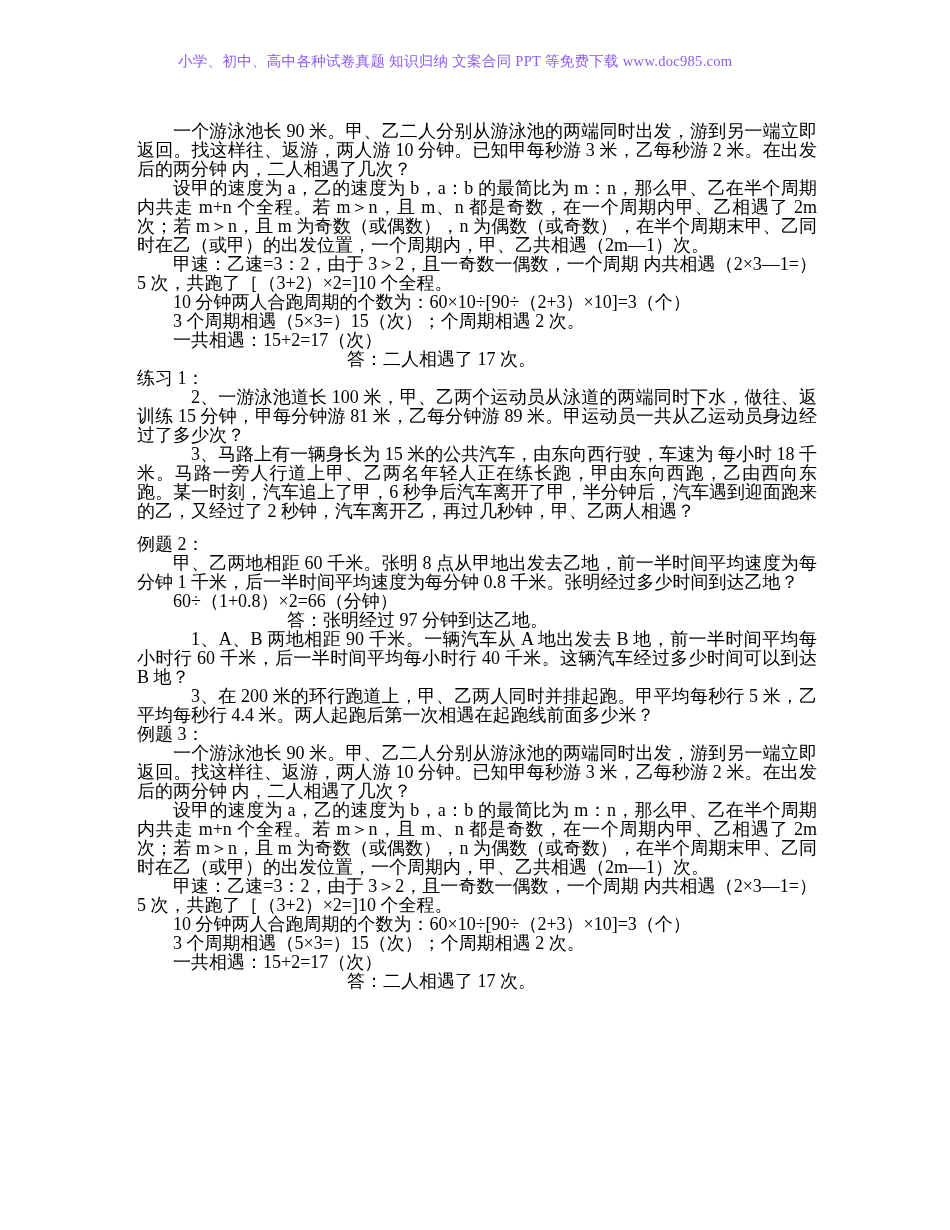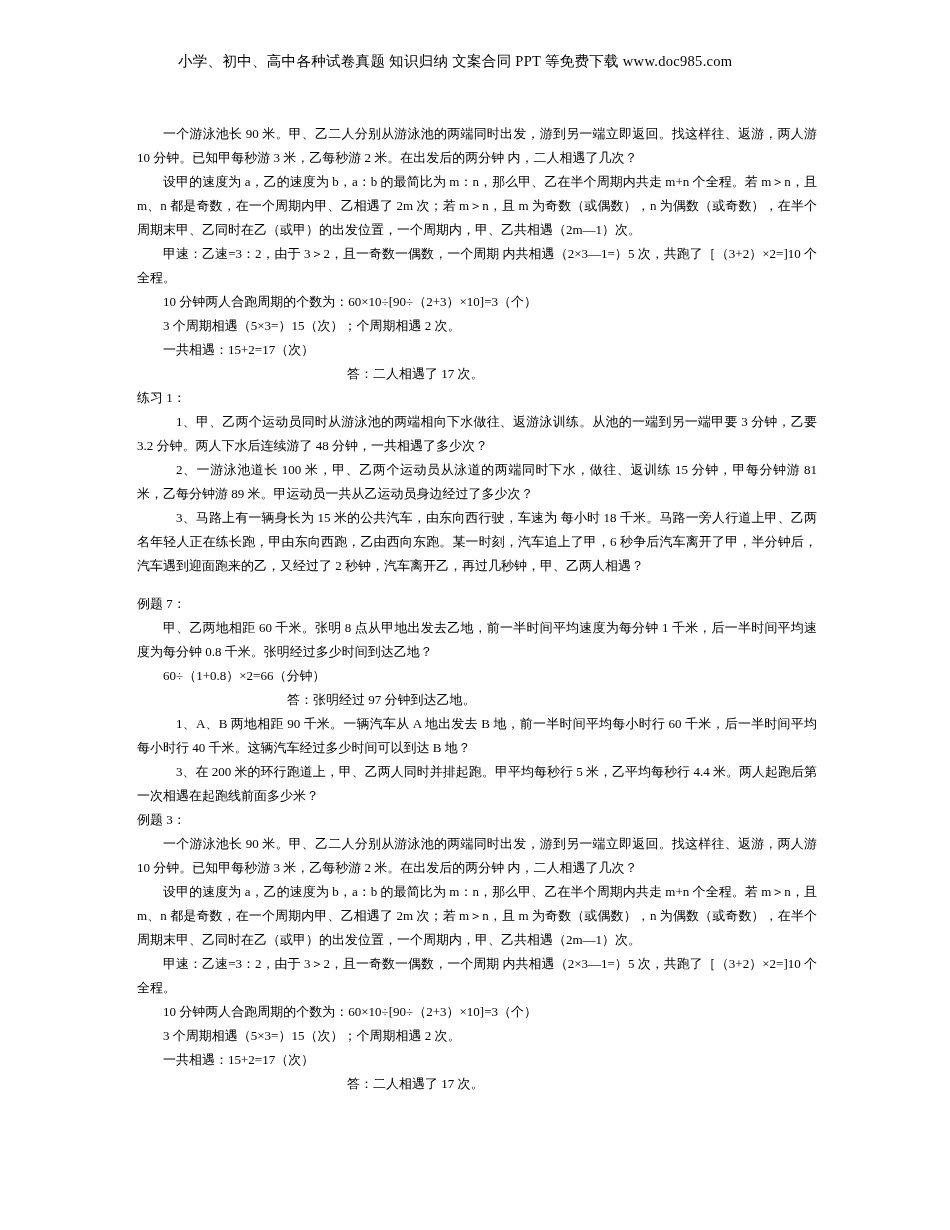--- a/index.html
+++ b/index.html
@@ -21,33 +21,33 @@
     width: 950px;
     height: 1230px;
   }
   .header {
     position: absolute;
     left: 178px;
     top: 52px;
     width: 700px;
     font-size: 14.5px;
     letter-spacing: 0.3px;
-    color: #000000;
+    color: #8b5cf6;
     white-space: nowrap;
   }
   .content {
     position: absolute;
     left: 137px;
     top: 122px;
     width: 680px;
   }
   p {
     margin: 0;
-    font-size: 13px;
-    line-height: 24px;
+    font-size: 18px;
+    line-height: 19px;
     text-align: justify;
     text-justify: inter-ideograph;
   }
   p.ind2 { text-indent: 2em; }
   p.ind3 { text-indent: 3em; }
   .bold { font-weight: normal; }
   .spacer { height: 14px; }
   .ans {
     text-indent: 0;
     padding-left: 210px;
@@ -66,25 +66,24 @@
 
   <div class="content" id="content">
       <p class="ind2">一个游泳池长 90 米。甲、乙二人分别从游泳池的两端同时出发，游到另一端立即返回。找这样往、返游，两人游 10 分钟。已知甲每秒游 3 米，乙每秒游 2 米。在出发后的两分钟 内，二人相遇了几次？</p>
       <p class="ind2">设甲的速度为 a，乙的速度为 b，a：b 的最简比为 m：n，那么甲、乙在半个周期内共走 m+n 个全程。若 m＞n，且 m、n 都是奇数，在一个周期内甲、乙相遇了 2m 次；若 m＞n，且 m 为奇数（或偶数），n 为偶数（或奇数），在半个周期末甲、乙同时在乙（或甲）的出发位置，一个周期内，甲、乙共相遇（2m—1）次。</p>
       <p class="ind2">甲速：乙速=3：2，由于 3＞2，且一奇数一偶数，一个周期 内共相遇（2×3—1=）5 次，共跑了［（3+2）×2=]10 个全程。</p>
       <p class="ind2">10 分钟两人合跑周期的个数为：60×10÷[90÷（2+3）×10]=3（个）</p>
       <p class="ind2">3 个周期相遇（5×3=）15（次）；个周期相遇 2 次。</p>
       <p class="ind2">一共相遇：15+2=17（次）</p>
       <p class="ans">答：二人相遇了 17 次。</p>
       <p class="bold">练习 1：</p>
-      <p class="ind3">1、甲、乙两个运动员同时从游泳池的两端相向下水做往、返游泳训练。从池的一端到另一端甲要 3 分钟，乙要 3.2 分钟。两人下水后连续游了 48 分钟，一共相遇了多少次？</p>
       <p class="ind3">2、一游泳池道长 100 米，甲、乙两个运动员从泳道的两端同时下水，做往、返训练 15 分钟，甲每分钟游 81 米，乙每分钟游 89 米。甲运动员一共从乙运动员身边经过了多少次？</p>
       <p class="ind3">3、马路上有一辆身长为 15 米的公共汽车，由东向西行驶，车速为 每小时 18 千米。马路一旁人行道上甲、乙两名年轻人正在练长跑，甲由东向西跑，乙由西向东跑。某一时刻，汽车追上了甲，6 秒争后汽车离开了甲，半分钟后，汽车遇到迎面跑来的乙，又经过了 2 秒钟，汽车离开乙，再过几秒钟，甲、乙两人相遇？</p>
       <div class="spacer"></div>
-      <p class="bold">例题 7：</p>
+      <p class="bold">例题 2：</p>
       <p class="ind2">甲、乙两地相距 60 千米。张明 8 点从甲地出发去乙地，前一半时间平均速度为每分钟 1 千米，后一半时间平均速度为每分钟 0.8 千米。张明经过多少时间到达乙地？</p>
       <p class="ind2">60÷（1+0.8）×2=66（分钟）</p>
       <p class="ans2">答：张明经过 97 分钟到达乙地。</p>
       <p class="ind3">1、A、B 两地相距 90 千米。一辆汽车从 A 地出发去 B 地，前一半时间平均每小时行 60 千米，后一半时间平均每小时行 40 千米。这辆汽车经过多少时间可以到达 B 地？</p>
       <p class="ind3">3、在 200 米的环行跑道上，甲、乙两人同时并排起跑。甲平均每秒行 5 米，乙平均每秒行 4.4 米。两人起跑后第一次相遇在起跑线前面多少米？</p>
       <p class="bold">例题 3：</p>
       <p class="ind2">一个游泳池长 90 米。甲、乙二人分别从游泳池的两端同时出发，游到另一端立即返回。找这样往、返游，两人游 10 分钟。已知甲每秒游 3 米，乙每秒游 2 米。在出发后的两分钟 内，二人相遇了几次？</p>
       <p class="ind2">设甲的速度为 a，乙的速度为 b，a：b 的最简比为 m：n，那么甲、乙在半个周期内共走 m+n 个全程。若 m＞n，且 m、n 都是奇数，在一个周期内甲、乙相遇了 2m 次；若 m＞n，且 m 为奇数（或偶数），n 为偶数（或奇数），在半个周期末甲、乙同时在乙（或甲）的出发位置，一个周期内，甲、乙共相遇（2m—1）次。</p>
       <p class="ind2">甲速：乙速=3：2，由于 3＞2，且一奇数一偶数，一个周期 内共相遇（2×3—1=）5 次，共跑了［（3+2）×2=]10 个全程。</p>
       <p class="ind2">10 分钟两人合跑周期的个数为：60×10÷[90÷（2+3）×10]=3（个）</p>

